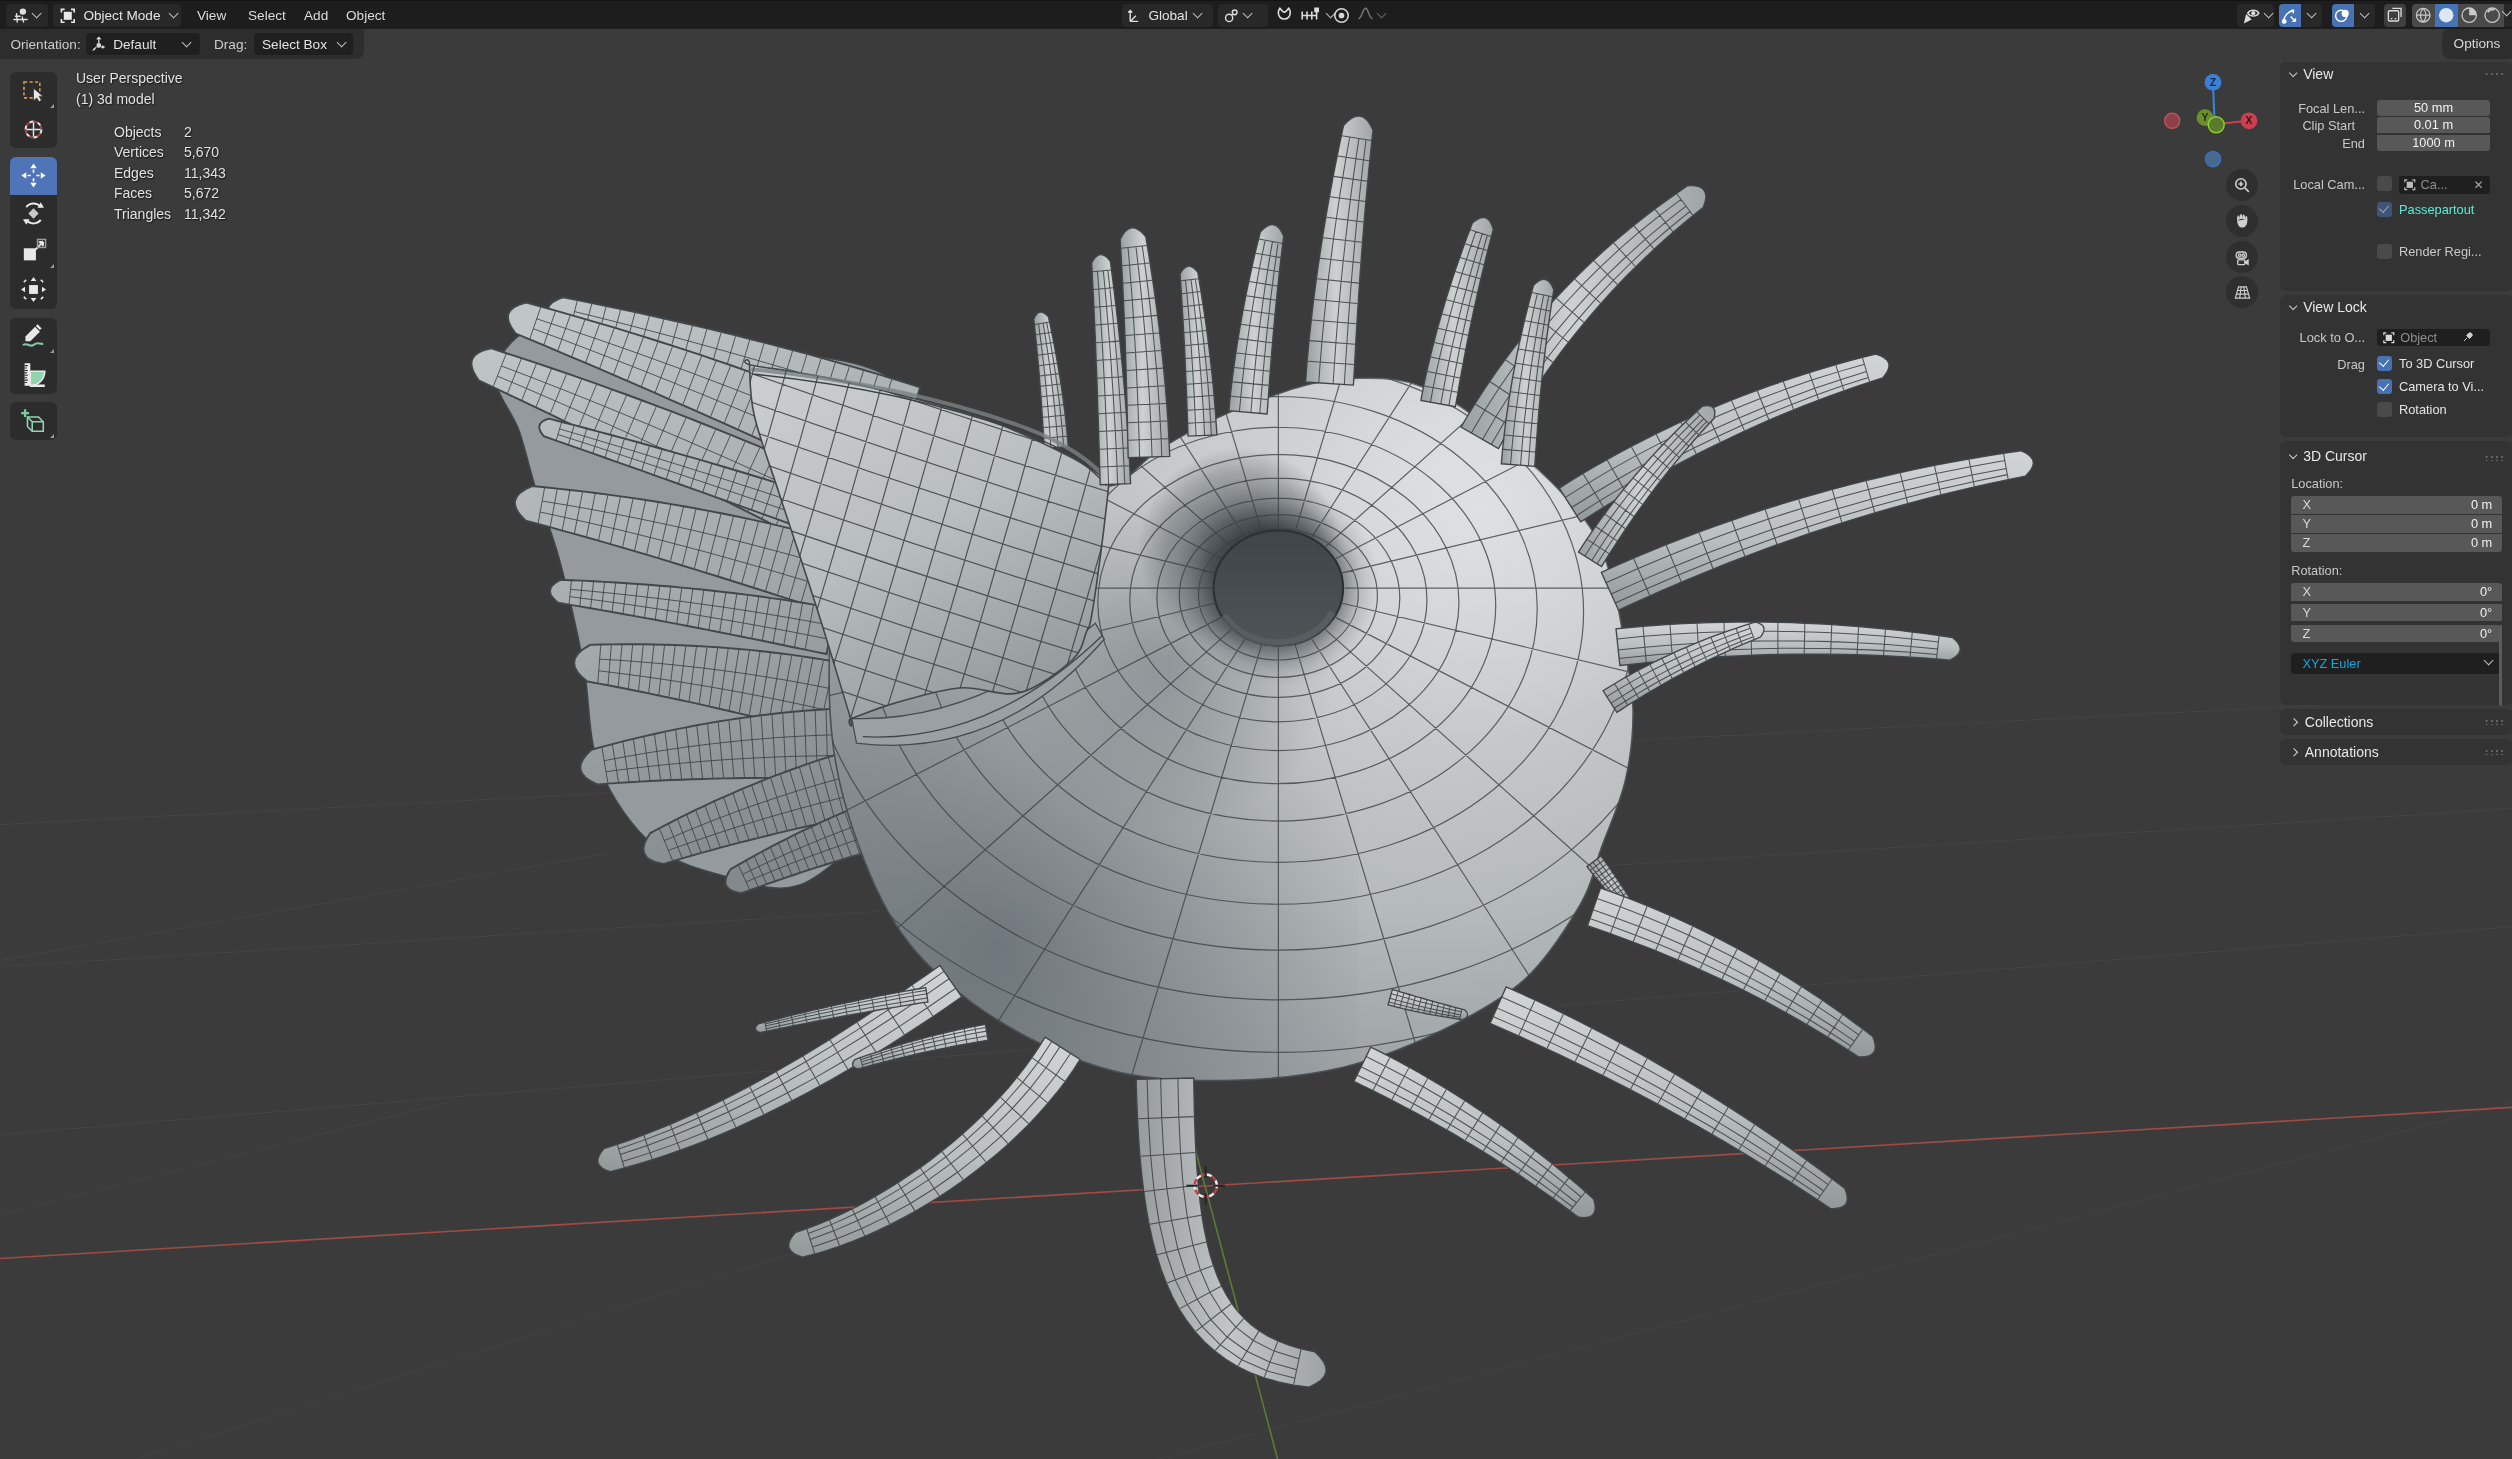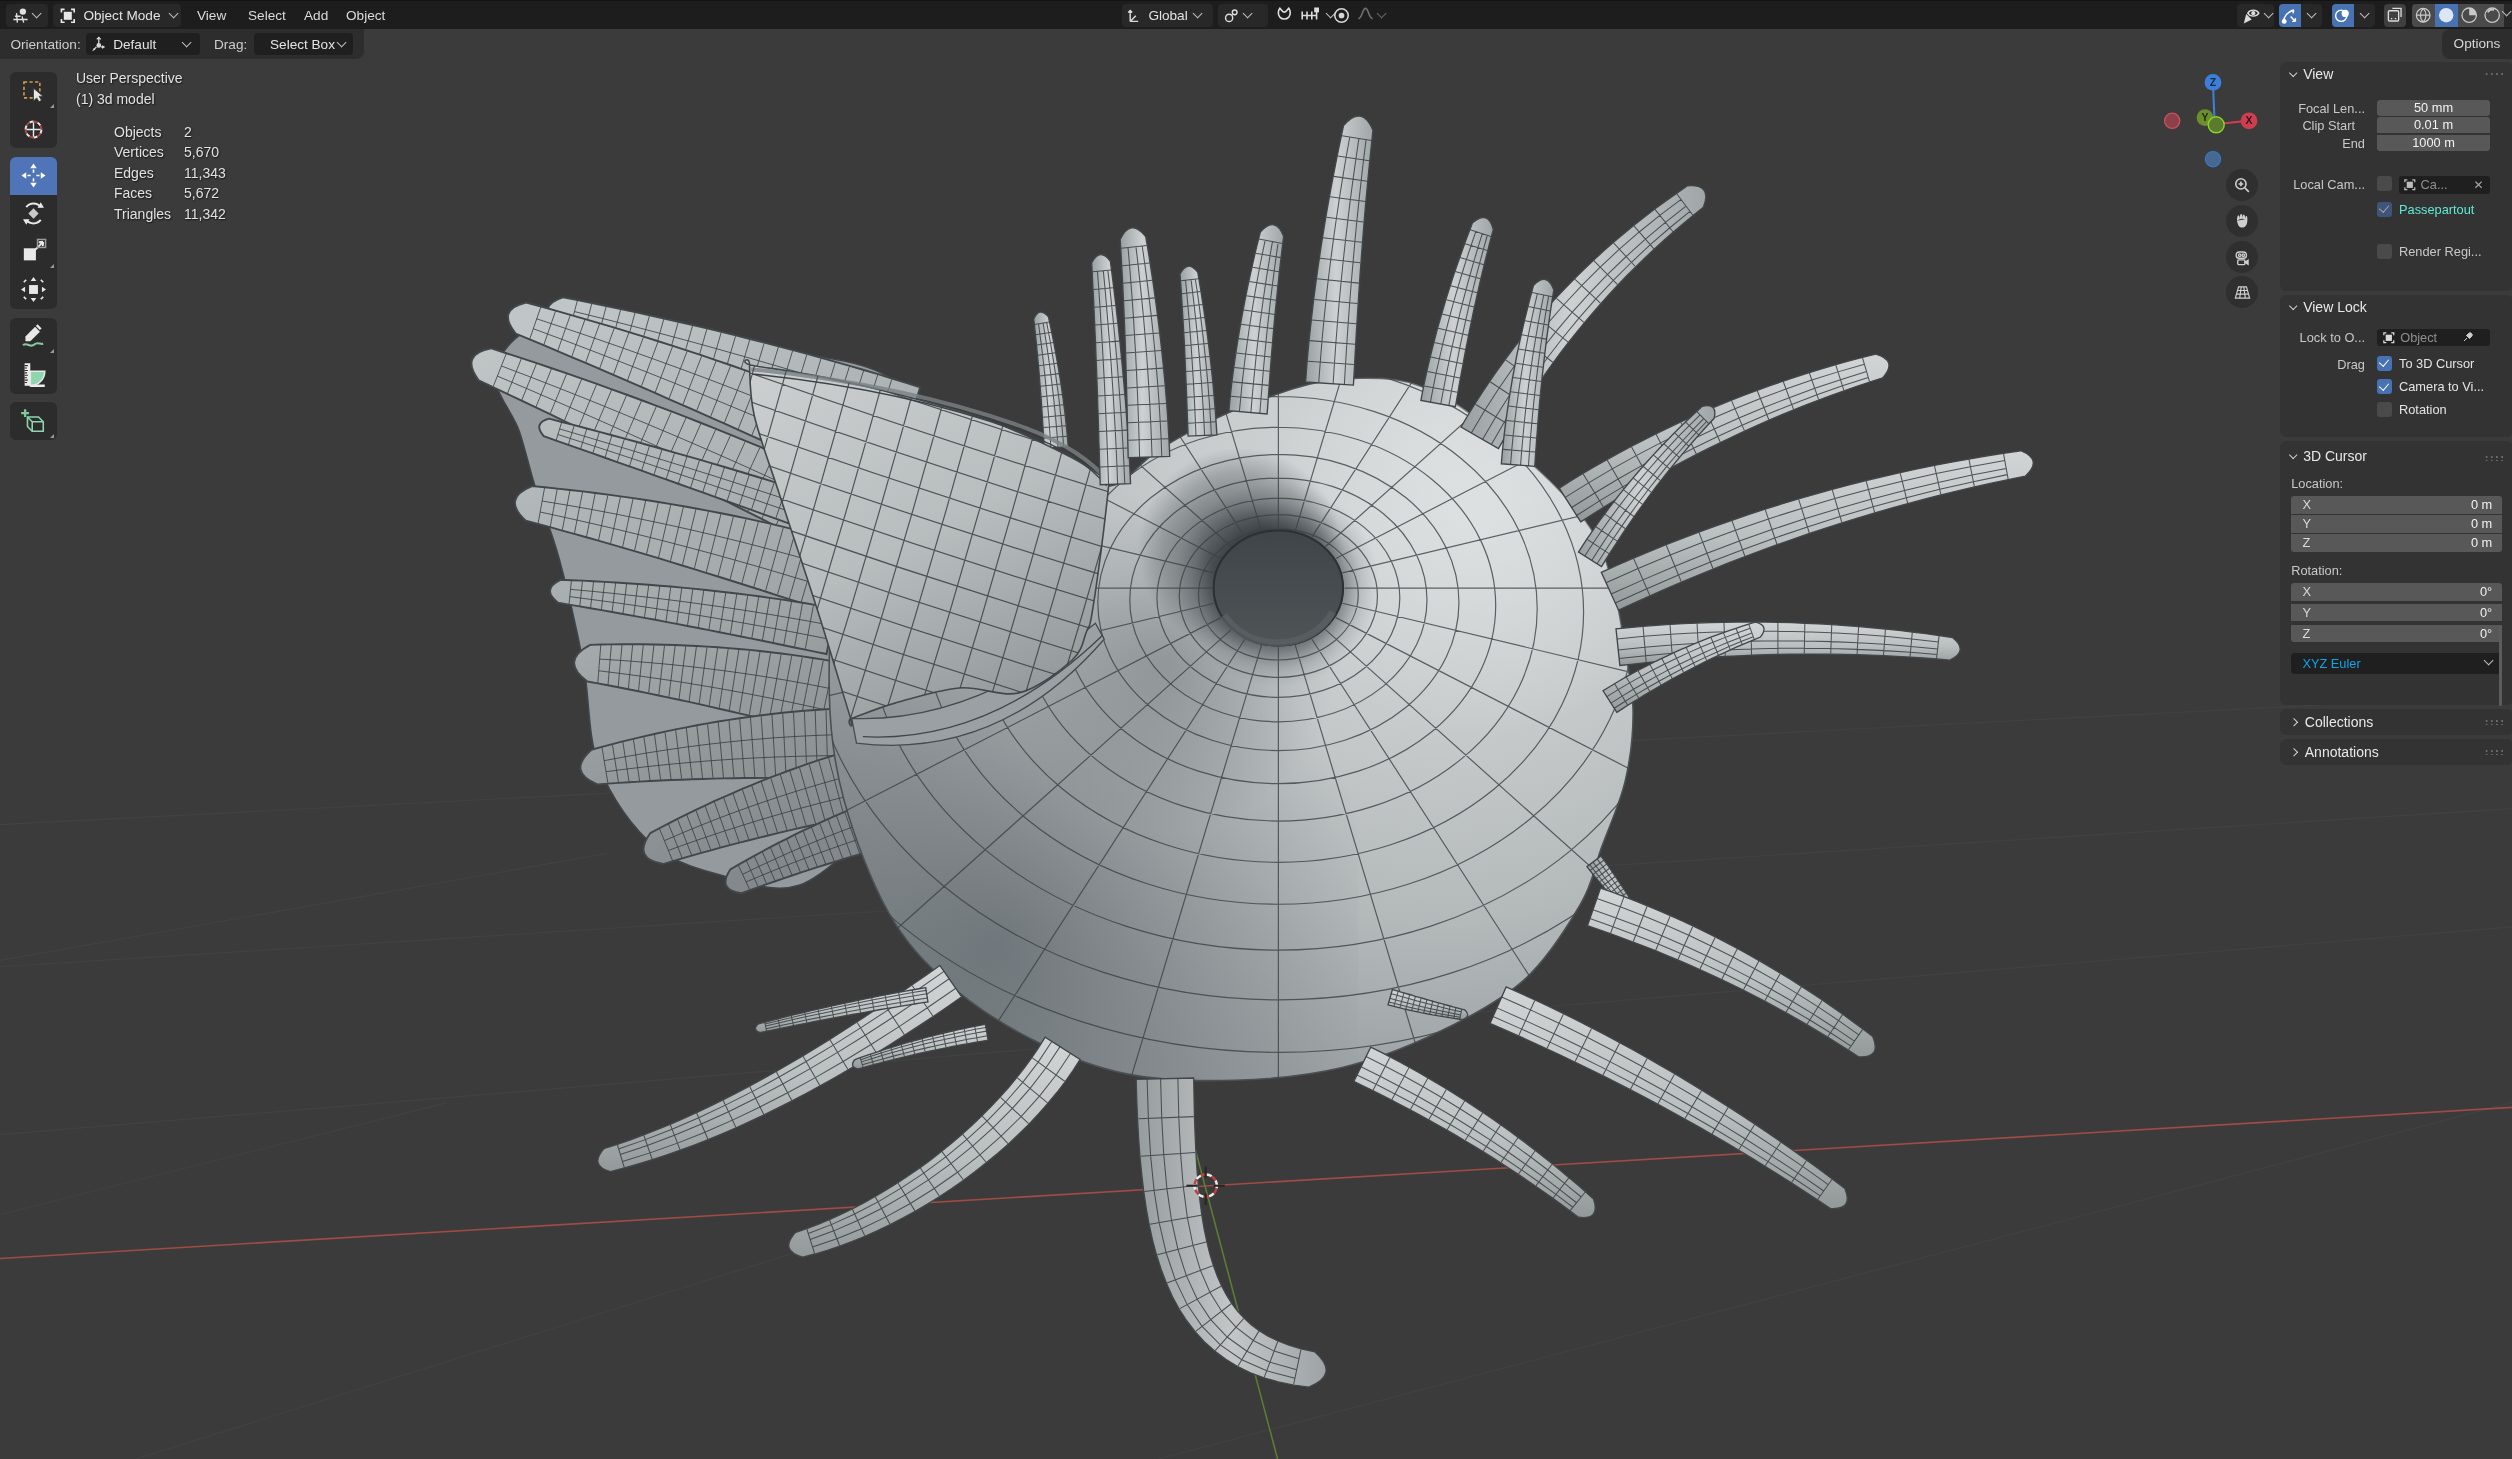--- a/index.html
+++ b/index.html
@@ -390,21 +390,21 @@
       <path d="M11 3 V 10 M8.5 5.5 L11 3 L13.5 5.5"></path>
           <circle cx="11" cy="13" r="2.2" fill="#d8d8d8"></circle>
       <path d="M14 15 L17 15 M15 13.5 L17.5 15 L15 16.5 M8 15 L5 18 M6.5 17.5 L4.5 18.5 L5.5 16.5"></path>
         </g>
       </svg>
     <span style="margin-left:5.6px;">Default</span>
     <span class="chev" style="position:absolute; right:9.6px;"></span>
   </div>
   <div class="lbl" style="left:214px; top:8px;">Drag:</div>
   <div class="dd" style="left:254px; width:99px;">
-    <span style="margin-left:16px;">Select Box</span>
+    <span style="margin-left:8px;">Select Box</span>
     <span class="chev" style="position:absolute; right:8px;"></span>
   </div>
 </div>
 <div class="abs" id="options">Options</div>
 
 <div class="abs" id="toolbar">
   <div class="tgrp">
     <div class="tbtn">
         <div class="tri"></div>
       <svg width="27" height="27" viewBox="0 0 34 34">

